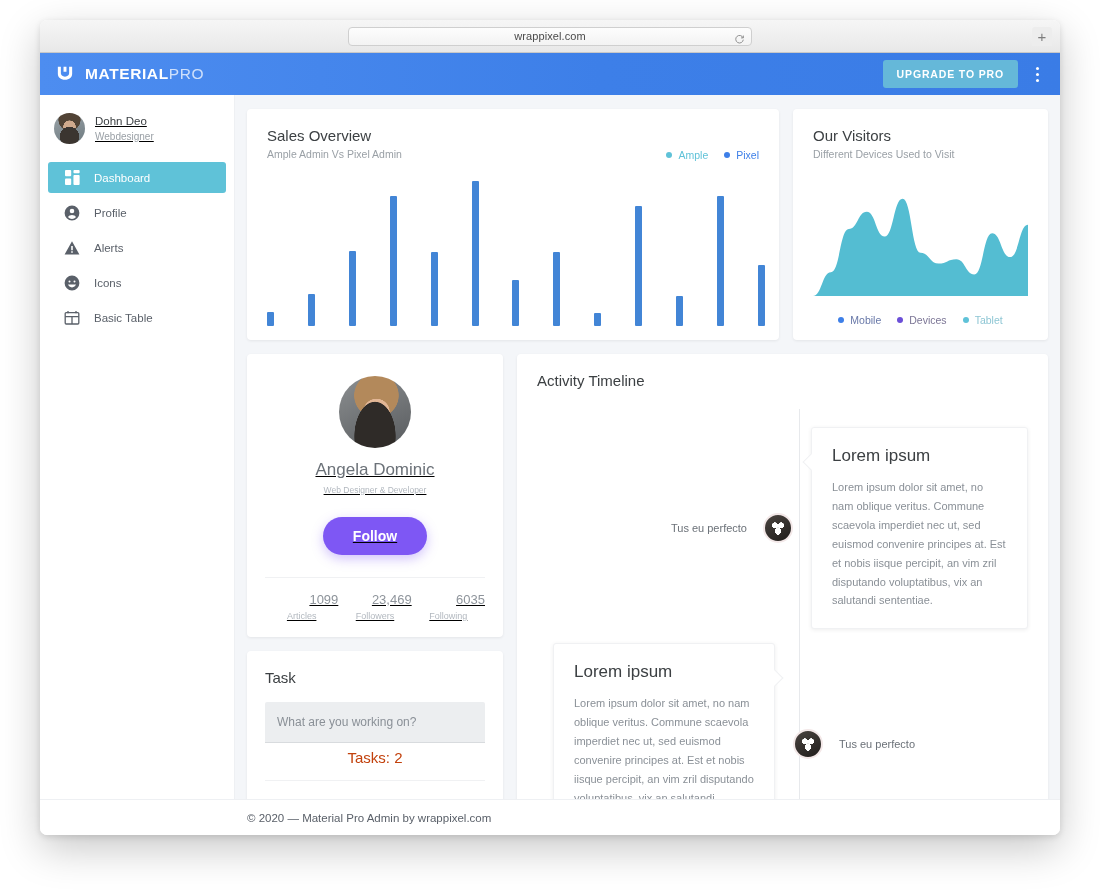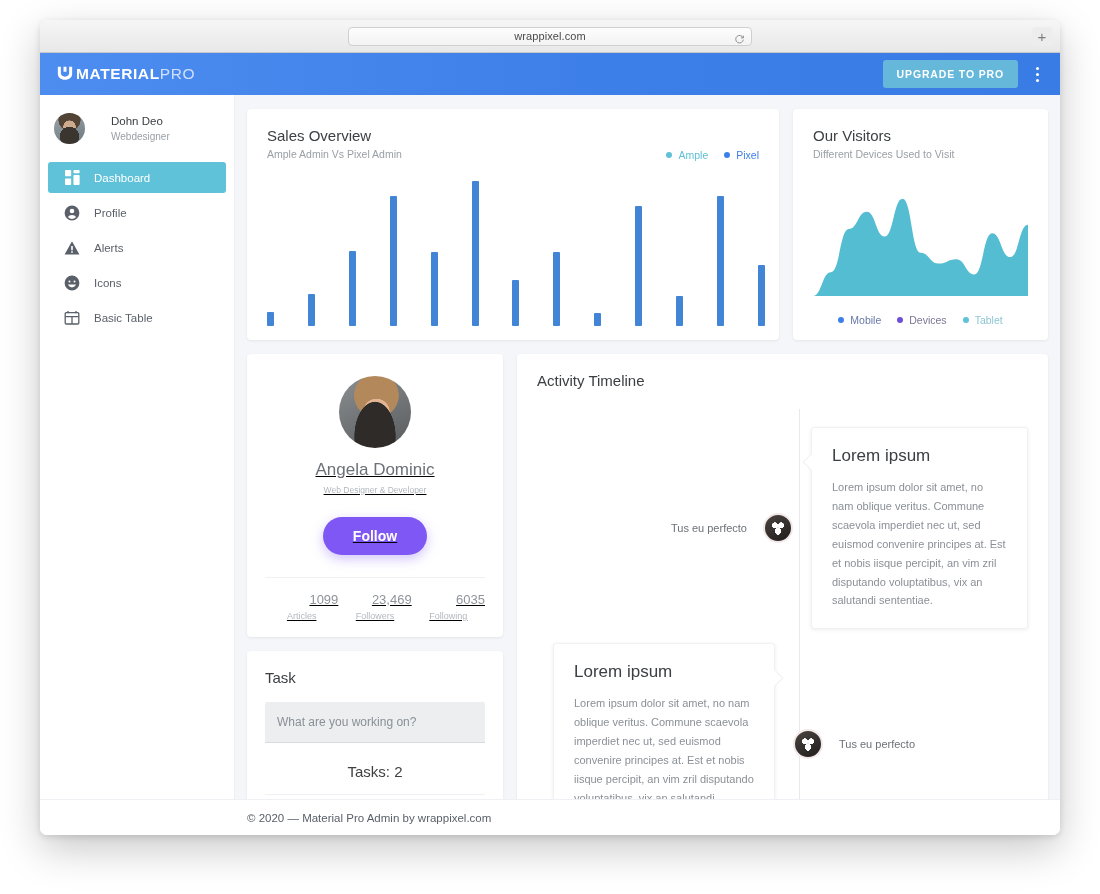--- a/index.html
+++ b/index.html
@@ -58,21 +58,21 @@
 
   
   .app { flex: 1; display: flex; flex-direction: column; min-height: 0; }
 
   .topbar {
     height: 42px; flex: none;
     background: linear-gradient(90deg, #4d8df0 0%, #3d7fe8 55%, #3a7ce6 100%);
     display: flex; align-items: center; justify-content: space-between;
     padding: 0 10px 0 14px;
   }
-  .brand { display: flex; align-items: center; }
+  .brand { display: flex; align-items: center; gap: 9px; }
   .brand svg { display: block; }
   .brand-text {
     font-size: 15.5px; font-weight: bold; letter-spacing: .6px; color: #ffffff;
   }
   .brand-text .pro { color: #cfe0fb; font-weight: normal; }
   .topbar-right { display: flex; align-items: center; gap: 6px; }
   .upgrade-btn {
     background: #65b8d9; color: #ffffff;
     font-size: 10.5px; font-weight: bold; letter-spacing: .85px;
     padding: 8px 14px; border: none; border-radius: 3px;
@@ -88,22 +88,23 @@
   .body { flex: 1; display: flex; min-height: 0; }
 
   
   .sidebar {
     width: 195px; flex: none;
     background: #ffffff;
     border-right: 1px solid #eef0f3;
     padding-top: 10px;
   }
   .user {
-    display: flex; align-items: center; gap: 26px;
+    display: flex; align-items: center; gap: 10px;
     padding: 8px 0 14px 14px;
+    text-decoration: underline;
   }
   .user-avatar {
     width: 31px; height: 31px; border-radius: 50%;
     background:
       radial-gradient(circle at 50% 76%, #3b3530 0 34%, transparent 35%),
       radial-gradient(circle at 50% 44%, #cfa98c 0 26%, transparent 27%),
       radial-gradient(circle at 50% 22%, #514335 0 38%, transparent 39%),
       linear-gradient(160deg, #9aa3a8, #6e7a80);
     flex: none;
   }
@@ -189,21 +190,21 @@
 
   .task-card { padding: 18px 18px 0 18px; height: 166px; overflow: hidden; }
   .task-input {
     margin-top: 16px; width: 100%;
     background: #eceef0; border: none; border-bottom: 1px solid #d8dbde;
     padding: 13px 12px; font-size: 12px; color: #737373;
     font-family: "Liberation Sans", sans-serif;
     border-radius: 2px 2px 0 0;
   }
   .task-input::placeholder { color: #8a9097; }
-  .tasks-count { text-align: center; font-size: 15px; color: #404040; margin-top: 20px; }
+  .tasks-count { text-align: center; font-size: 15px; color: #c2410c; margin-top: 6px; }
   .task-foot {
     display: flex; align-items: center;
     border-top: 1px solid #f0f1f3;
     margin-top: 14px; padding-top: 11px;
     font-size: 11px; color: #6cc4e0;
   }
 
   
   .timeline-card { flex: 1; padding: 18px 20px 0 20px; position: relative; overflow: hidden; }
   .timeline { position: relative; margin-top: 20px; height: 400px; }

